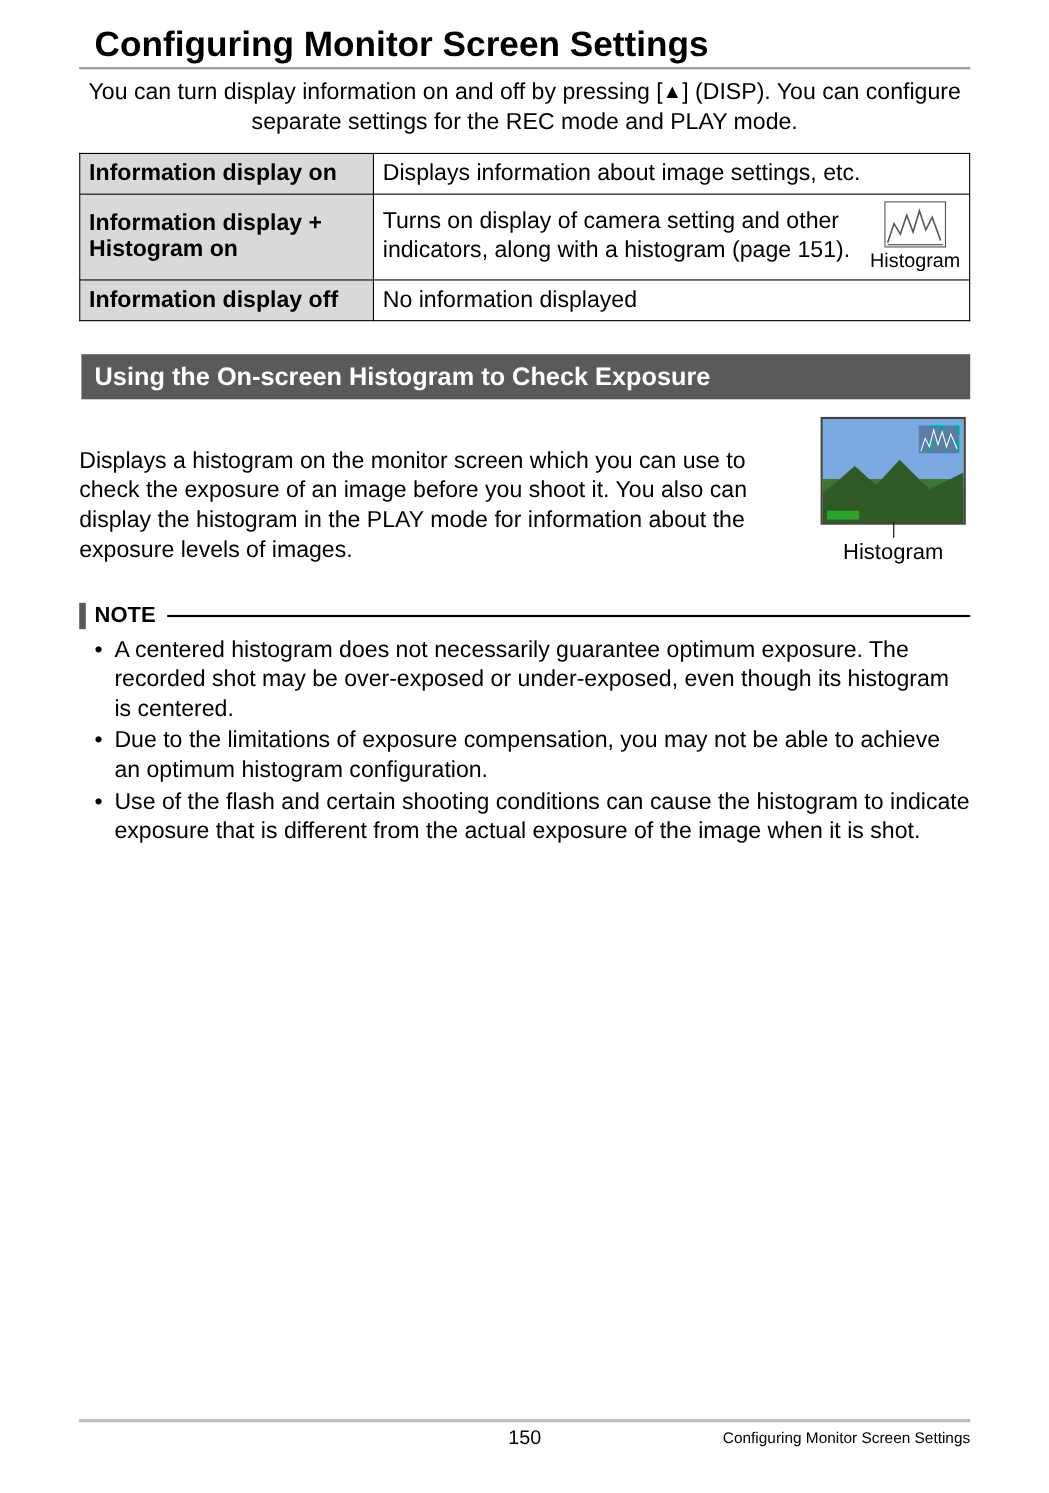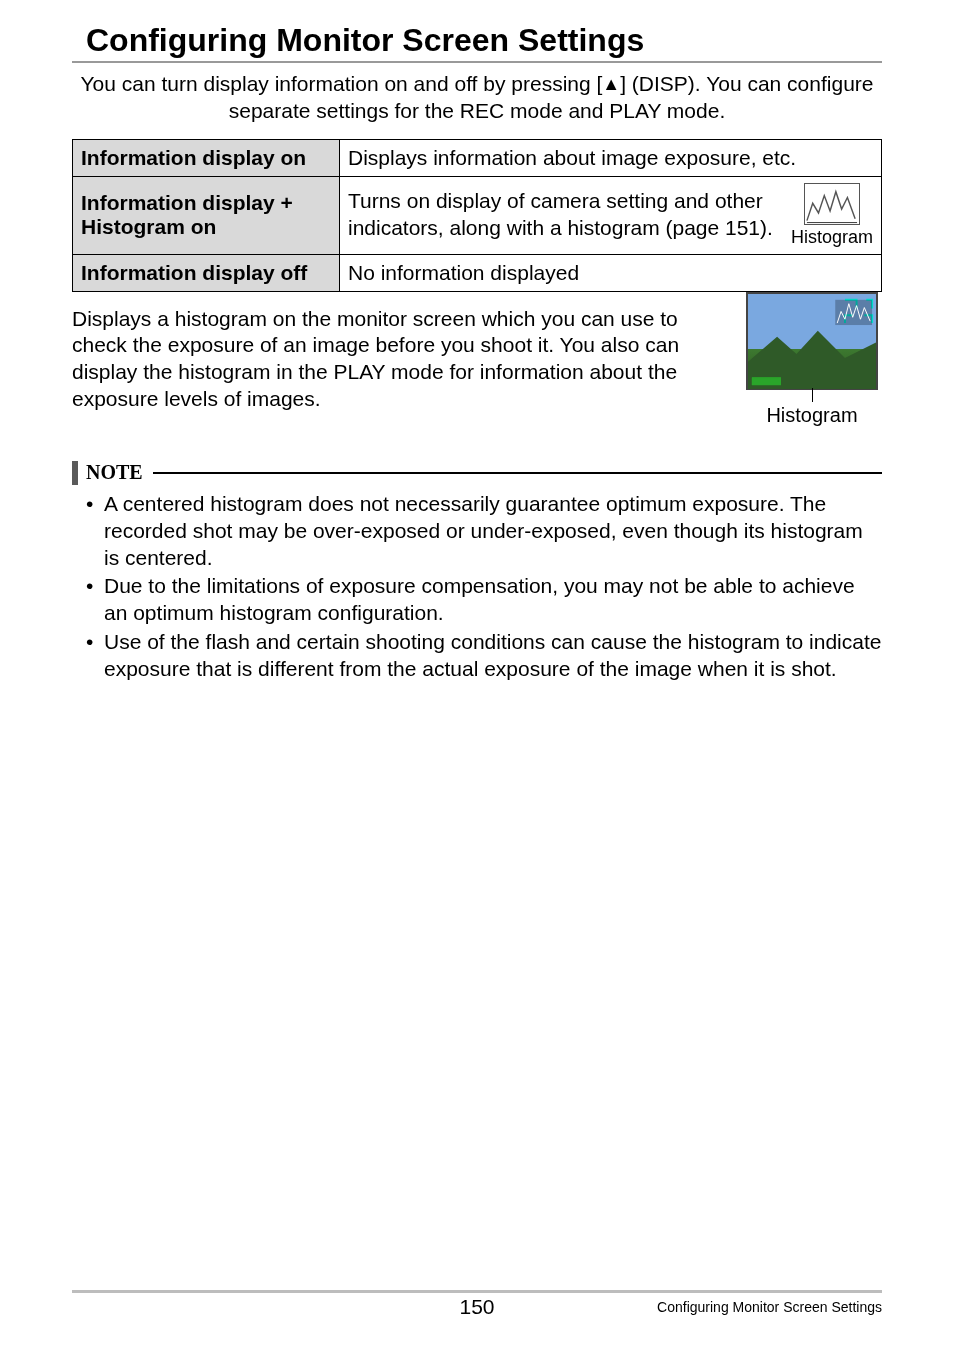--- a/index.html
+++ b/index.html
@@ -71,21 +71,21 @@
     background: #5a5a5a;
     color: #fff;
     font-size: 23px;
     font-weight: bold;
     padding: 7px 12px;
     margin: 30px 0 16px 2px;
   }
   .histogram-block {
     display: flex;
     gap: 33px;
-    align-items: center;
+    align-items: flex-end;
   }
   .histogram-text {
     flex: 1;
     font-size: 21px;
     line-height: 1.28;
   }
   .histogram-img-col {
     display: flex;
     flex-direction: column;
     align-items: center;
@@ -101,21 +101,20 @@
   .histogram-pointer {
     width: 1px; height: 14px; background: #000;
     margin-top: -2px;
     position: relative;
   }
   .histogram-caption { font-size: 20px; margin-top: 2px; }
   .note-head-row {
     display: flex;
     align-items: center;
     margin-top: 34px;
-    font-family: Liberation Serif, serif;
   }
   .note-rule-left {
     width: 6px; height: 24px; background: #5a5a5a;
     margin-right: 8px;
   }
   .note-label {
     font-size: 20px; font-weight: bold;
     margin-right: 10px;
   }
   .note-rule {
@@ -145,21 +144,21 @@
     border-top: 3px solid #bdbdbd;
     padding-top: 6px;
     display: flex;
     align-items: center;
     font-size: 14px;
   }
   .footer .pagenum {
     position: absolute;
     left: 50%;
     transform: translateX(-50%);
-    font-size: 21px;
+    font-size: 18px;
   }
   .footer .footer-title {
     margin-left: auto;
   }
 </style>
 </head>
 <body>
 
 <div class="page">
 
@@ -168,21 +167,21 @@
   </div>
 
   <div class="intro">
     <span>You can turn display information on and off by pressing [</span><span class="up-icon">▲</span><span>] (DISP). You can configure separate settings for the REC mode and PLAY mode.</span>
   </div>
 
   <table class="info">
     <tbody>
         <tr>
       <th>Information display on</th>
-      <td>Displays information about image exposure, etc.</td>
+      <td>Displays information about image settings, etc.</td>
     </tr>
     <tr>
       <th>Information display + Histogram on</th>
       <td>
         <div class="row2-content">
           <div class="row2-text">Turns on display of camera setting and other indicators, along with a histogram (page 151).</div>
           <div class="hist-icon-box">
             <div class="hist-icon-mini">
               <svg viewBox="0 0 56 42" preserveAspectRatio="none">
                 <polyline points="2,38 8,20 14,30 20,12 26,28 32,8 38,26 44,14 52,36" fill="none" stroke="#555" stroke-width="1.5"></polyline>
@@ -194,20 +193,21 @@
         </div>
       </td>
     </tr>
     <tr>
       <th>Information display off</th>
       <td>No information displayed</td>
     </tr>
   </tbody>
     </table>
 
+  <div class="section-bar">Using the On-screen Histogram to Check Exposure</div>
 
   <div class="histogram-block">
     <div class="histogram-text">Displays a histogram on the monitor screen which you can use to check the exposure of an image before you shoot it. You also can display the histogram in the PLAY mode for information about the exposure levels of images.</div>
     <div class="histogram-img-col">
       <div class="screen">
         <svg class="overlay" viewBox="0 0 132 98" preserveAspectRatio="none">
 
           <g stroke="#00e0d0" stroke-width="2" fill="none">
             <polyline points="100,6 112,6 112,15"></polyline>
             <polyline points="122,6 128,6 128,15"></polyline>

